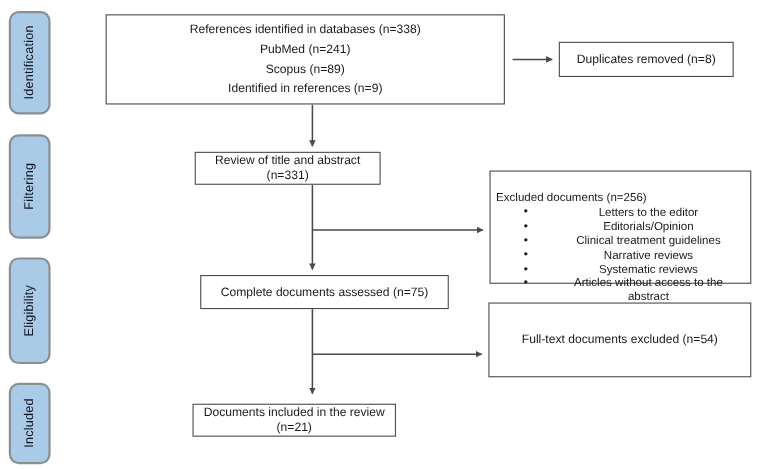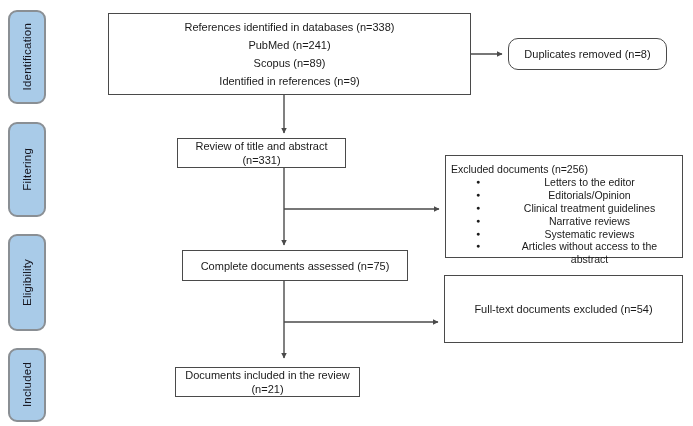--- a/index.html
+++ b/index.html
@@ -48,24 +48,24 @@
     font-size: 11px;
     line-height: 14px;
   }
   .fbox.centered {
     display: flex;
     flex-direction: column;
     align-items: center;
     justify-content: center;
     text-align: center;
   }
-  #box-identified        { left: 108px; top: 13px;  width: 363px; height: 82px; line-height: 18px; }
-  #box-duplicates        { left: 508px; top: 38px;  width: 159px; height: 32px; border-radius: 10px; }
+  #box-identified        { left: 96px; top: 13px;  width: 363px; height: 82px; line-height: 18px; }
+  #box-duplicates        { left: 508px; top: 38px;  width: 159px; height: 32px; }
   #box-title-abstract    { left: 177px; top: 138px; width: 169px; height: 30px; }
-  #box-excluded          { left: 445px; top: 155px; width: 238px; height: 103px; padding: 7px 5px; font-size: 10.5px; line-height: 12.9px; }
+  #box-excluded          { left: 445px; top: 155px; width: 238px; height: 103px; padding: 18px 5px; font-size: 10.5px; line-height: 12.9px; }
   #box-assessed          { left: 171px; top: 250px; width: 226px; height: 31px; margin-left: 11px; }
   #box-fulltext-excluded { left: 444px; top: 275px; width: 239px; height: 68px; }
   #box-included          { left: 175px; top: 367px; width: 185px; height: 30px; }
 
   #box-excluded ul {
     margin: 0; padding: 0; list-style: none;
   }
   #box-excluded li {
     position: relative;
     padding-left: 51px;

